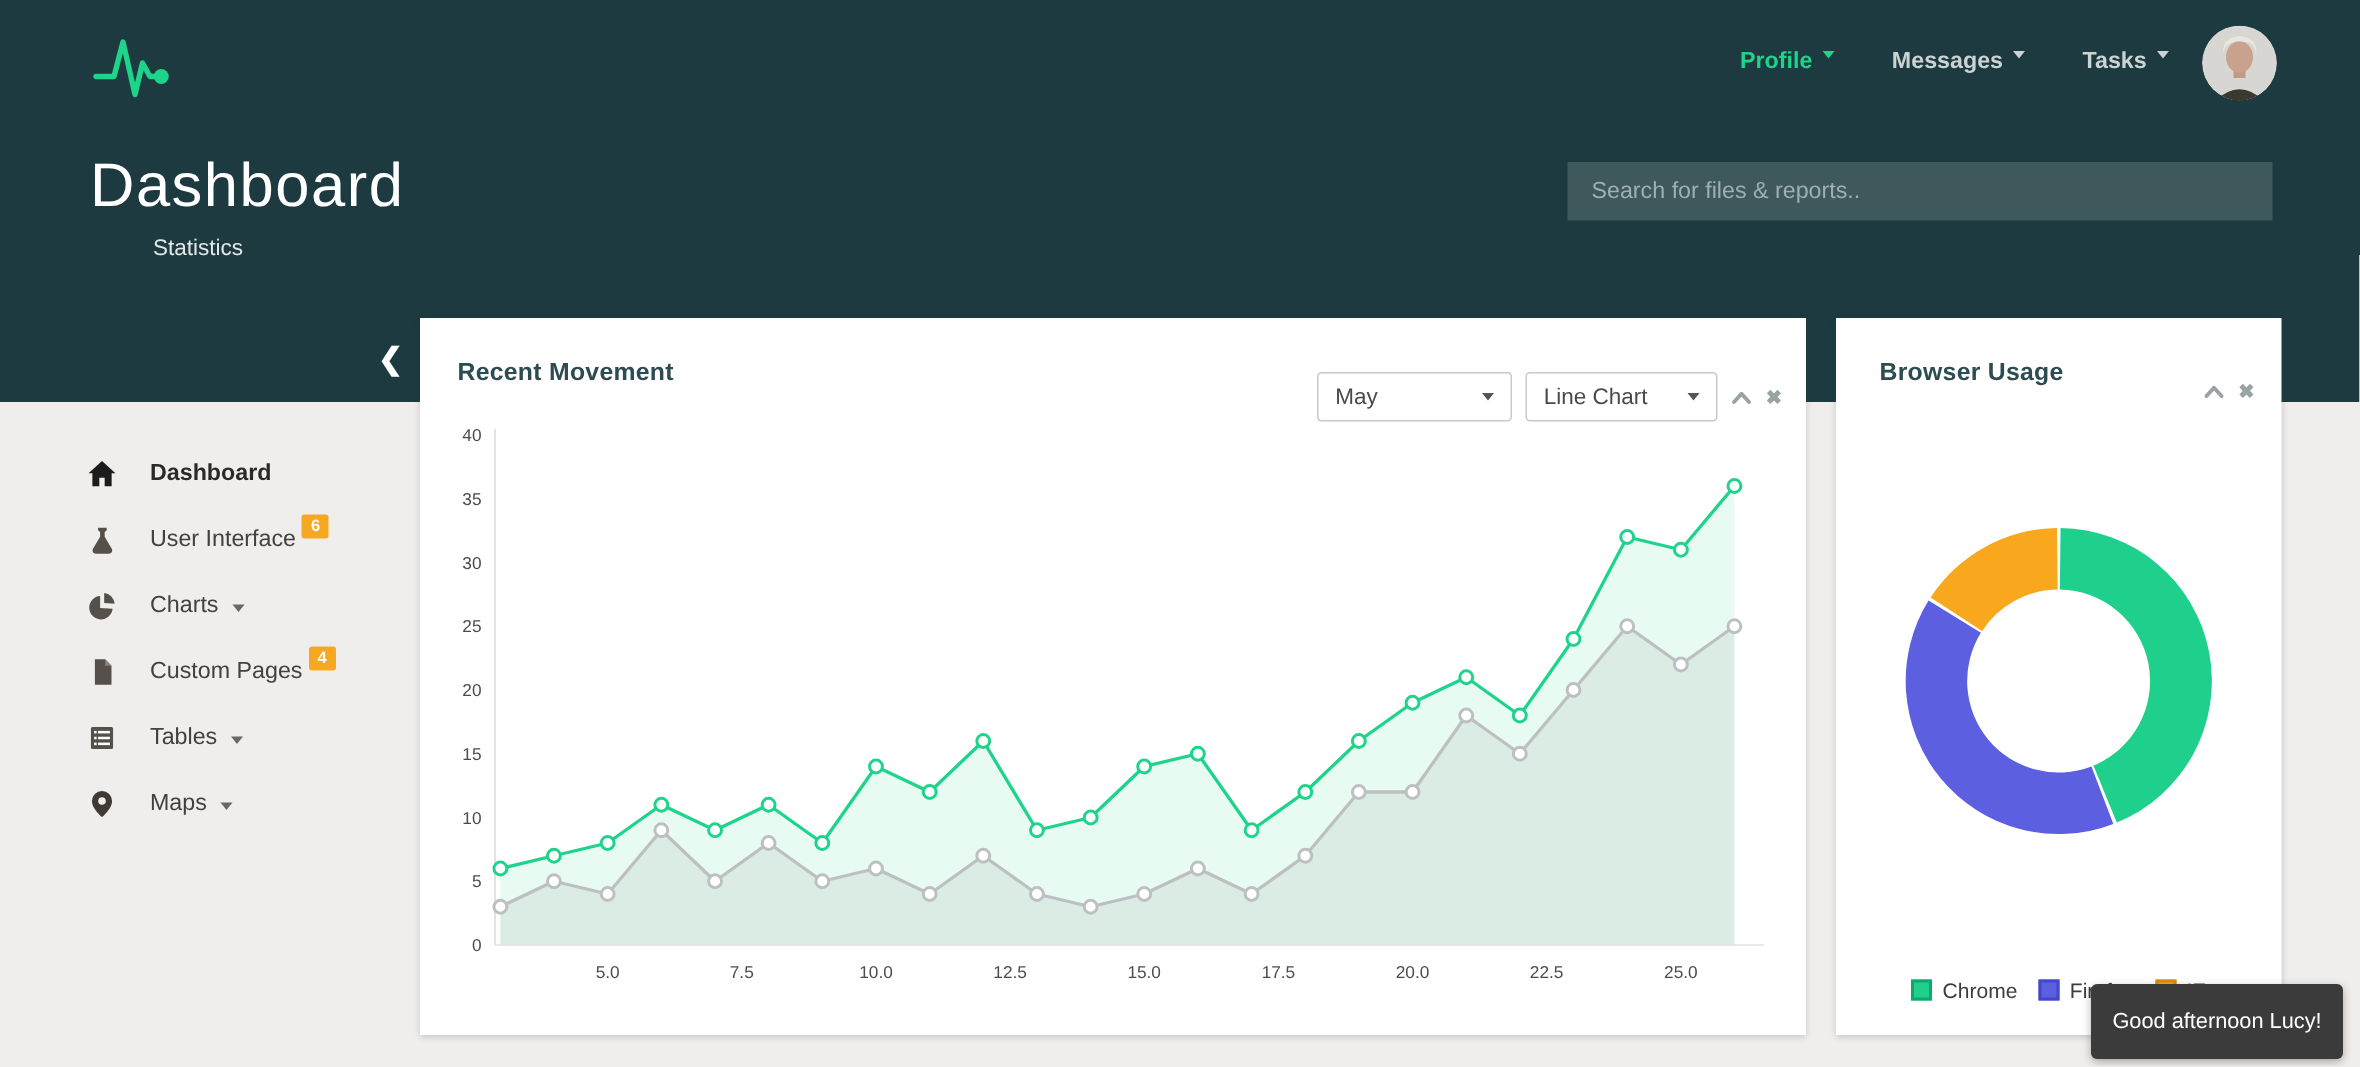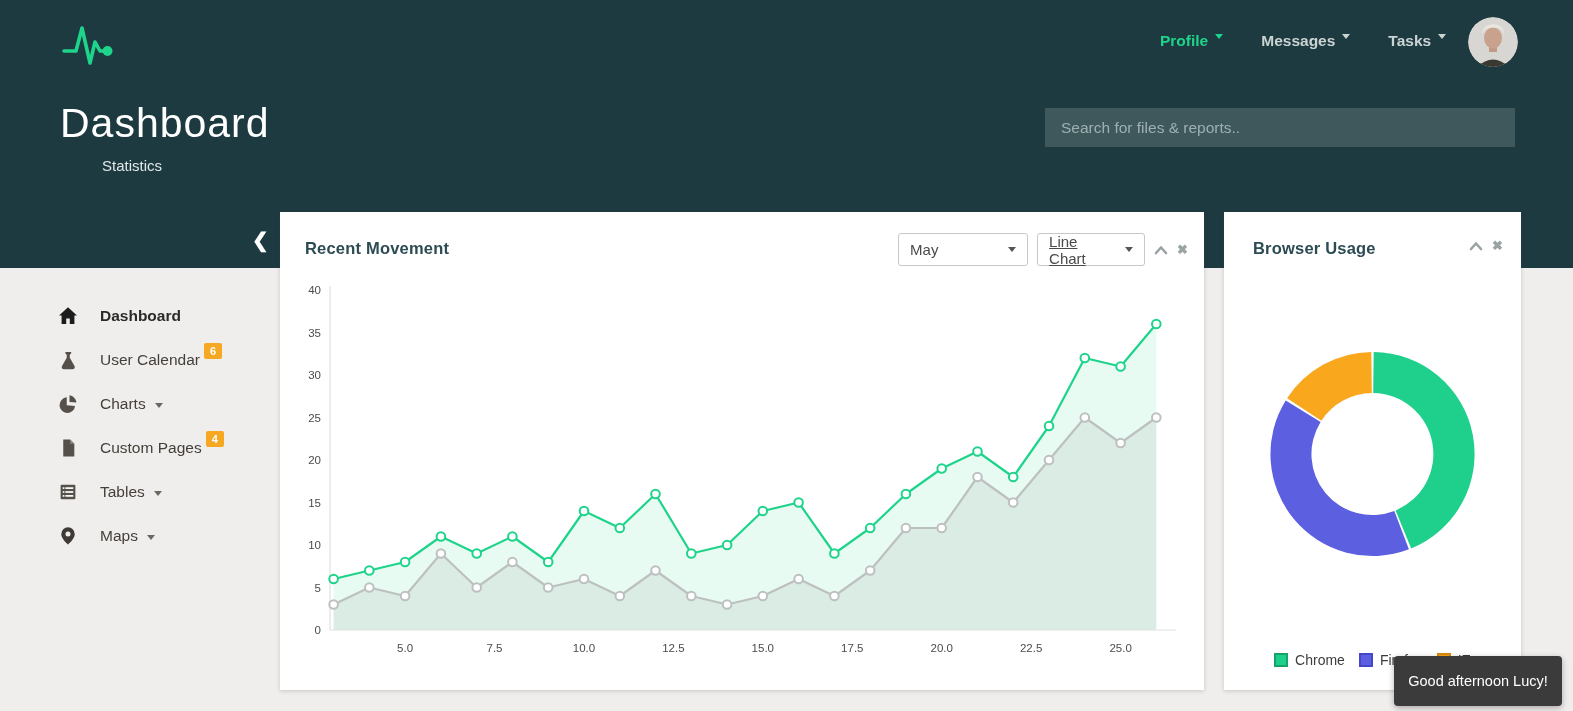--- a/index.html
+++ b/index.html
@@ -36,21 +36,21 @@
   .side-badge { background:#f7a823; color:#fff; font-size:11px; font-weight:bold; padding:2px 6px; border-radius:2px; margin-left:4px; transform:translateY(-9px); display:inline-block; }
   .side-caret { width:0; height:0; border-left:4.5px solid transparent; border-right:4.5px solid transparent; border-top:5px solid #6d6761; margin-left:9px; margin-top:3px; }
 
   
   .card { position:absolute; background:#ffffff; box-shadow:0 1px 4px rgba(60,60,60,.22); }
   #movement-card { left:280px; top:212px; width:924px; height:478px; }
   #browser-card  { left:1224px; top:212px; width:297px; height:478px; }
   .card-title { position:absolute; font-size:16.5px; font-weight:bold; color:#2c4b52; letter-spacing:.2px; }
   #movement-card .card-title { left:25px; top:27px; }
   #browser-card  .card-title { left:29px; top:27px; }
-  .panel-controls { position:absolute; display:flex; align-items:center; gap:9px; }
+  .panel-controls { position:absolute; display:flex; align-items:center; gap:9px;margin-top:15px; }
   #movement-card .panel-controls { top:21px; right:16px; }
   #browser-card  .panel-controls { top:26px; right:18px; }
   .select {
     height:33px; border:1px solid #c8c8c8; border-radius:3px; background:#fff;
     display:flex; align-items:center; justify-content:space-between;
     padding:0 11px; font-size:15px; color:#4a4a4a; cursor:pointer;
   }
   .select-caret { width:0; height:0; border-left:4px solid transparent; border-right:4px solid transparent; border-top:5px solid #555; margin-left:10px; }
   .icon-btn { color:#9aa3a3; cursor:pointer; display:flex; align-items:center; }
   .close-glyph { font-size:13px; font-weight:bold; color:#9aa3a3; }
@@ -122,21 +122,21 @@
     <div class="side-item">
       <span class="side-icon"><svg viewBox="0 0 19 19" width="20" height="20">
           <path d="M9.5 1.2 18 9h-2.4v8.2h-4.4v-5.4H7.8v5.4H3.4V9H1z" fill="#1c1c1c"></path>
         </svg></span>
       <span class="side-label">Dashboard</span>
     </div>
     <div class="side-item">
       <span class="side-icon"><svg viewBox="0 0 19 19" width="20" height="20">
           <path d="M7 1.8h5.5v1.5l-1.3 1.1v3l4.5 7.7c.8 1.4-.2 3.1-1.8 3.1H5.6c-1.6 0-2.6-1.7-1.8-3.1l4.5-7.7v-3L7 3.3z" fill="#55504a"></path>
         </svg></span>
-      <span class="side-label">User Calendar</span>
+      <span class="side-label">User Interface</span>
       <span class="side-badge">6</span>
     </div>
     <div class="side-item">
       <span class="side-icon"><svg viewBox="0 0 19 19" width="20" height="20">
           <path d="M8.3 3.2a7.4 7.4 0 1 0 7.9 8.1l-7.9-.6z" fill="#55504a"></path>
           <path d="M10.9 1.3a7.4 7.4 0 0 1 6.6 6.8l-6.6-.5z" fill="#55504a"></path>
         </svg></span>
       <span class="side-label">Charts</span>
       <span class="side-caret"></span>
     </div>
@@ -171,21 +171,21 @@
     </div>
   </div>
 
 <div class="card" id="movement-card">
   <div class="card-title">Recent Movement</div>
   <div class="panel-controls">
     <div class="select" style="width:130px;">
       <span>May</span>
       <span class="select-caret"></span>
     </div>
-    <div class="select" style="width:108px;text-decoration:underline;">
+    <div class="select" style="width:128px;">
       <span>Line Chart</span>
       <span class="select-caret"></span>
     </div>
     <span class="icon-btn">
       <svg width="14" height="12" viewBox="0 0 14 12">
         <path d="M2 9 L7 3.5 L12 9" fill="none" stroke="#9aa3a3" stroke-width="2.6" stroke-linecap="round" stroke-linejoin="round"></path>
       </svg>
     </span>
     <span class="icon-btn close-glyph">✖</span>
   </div>

